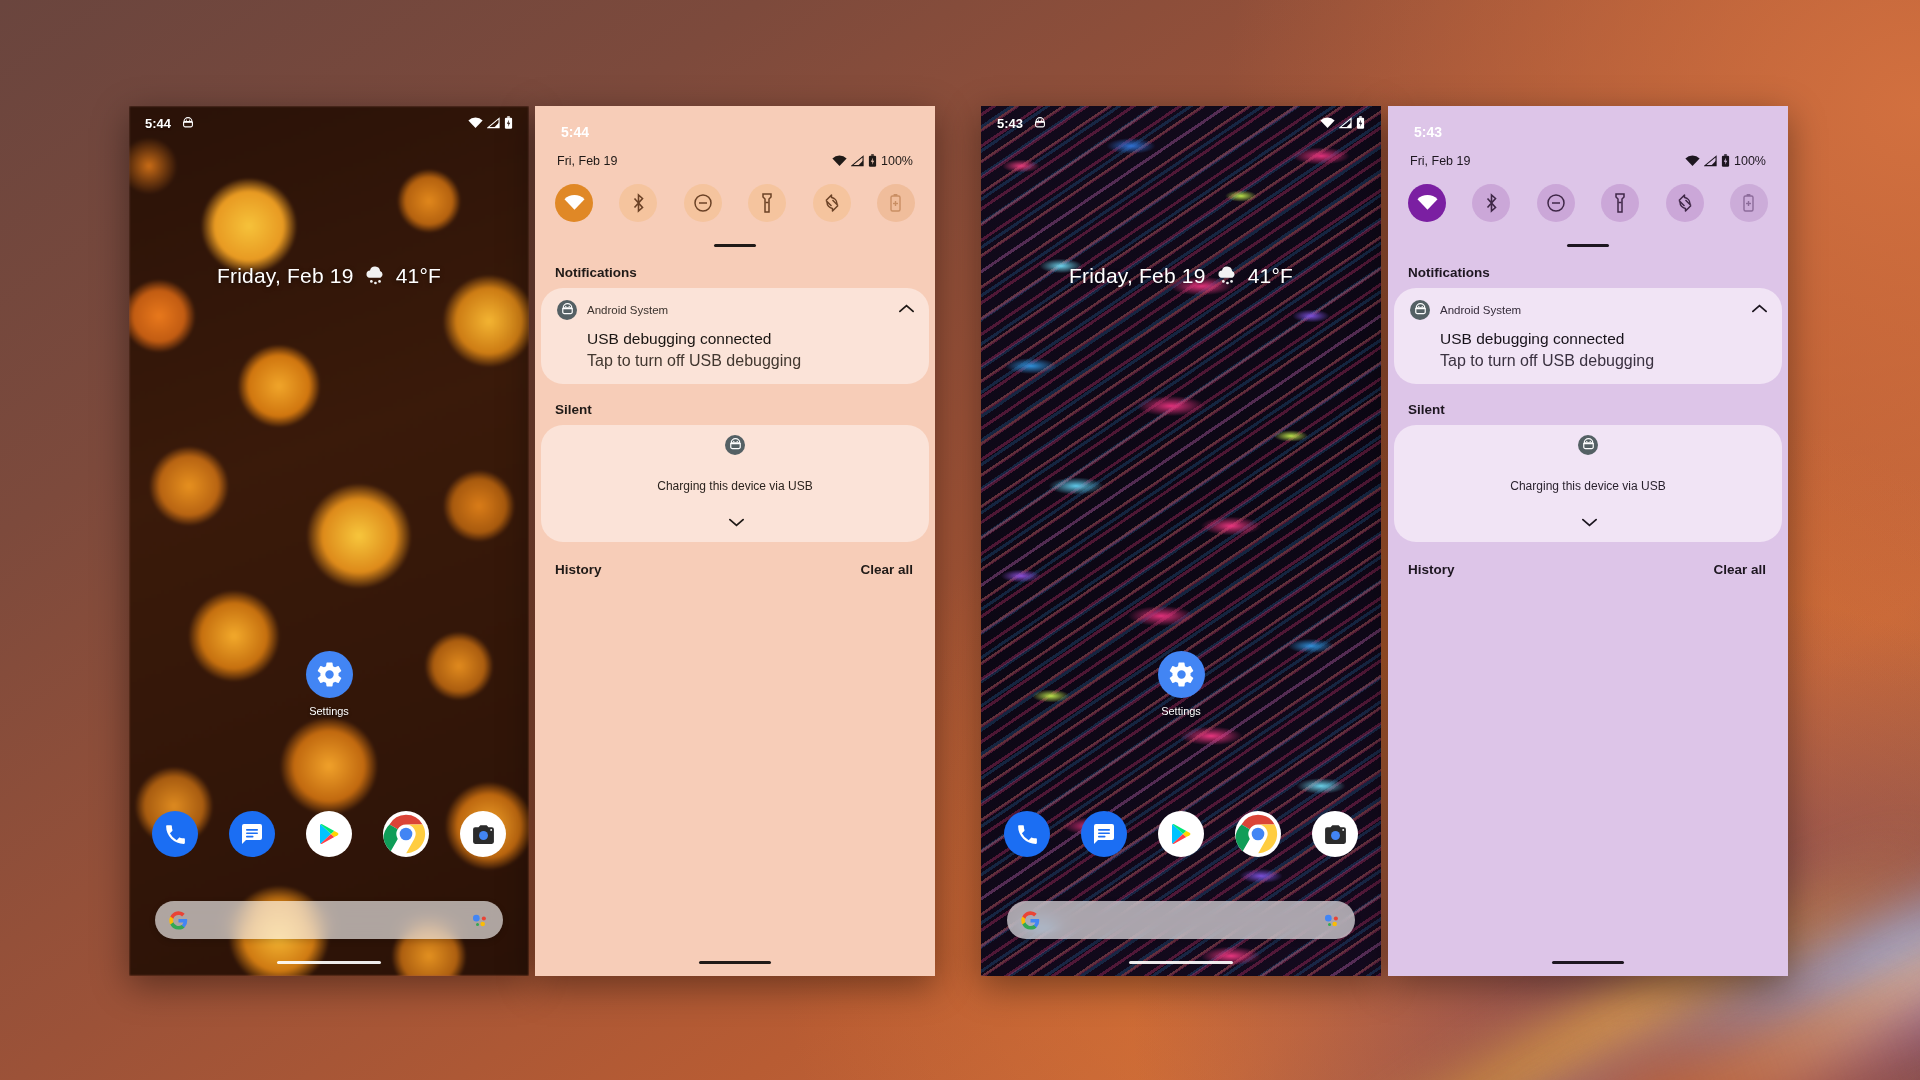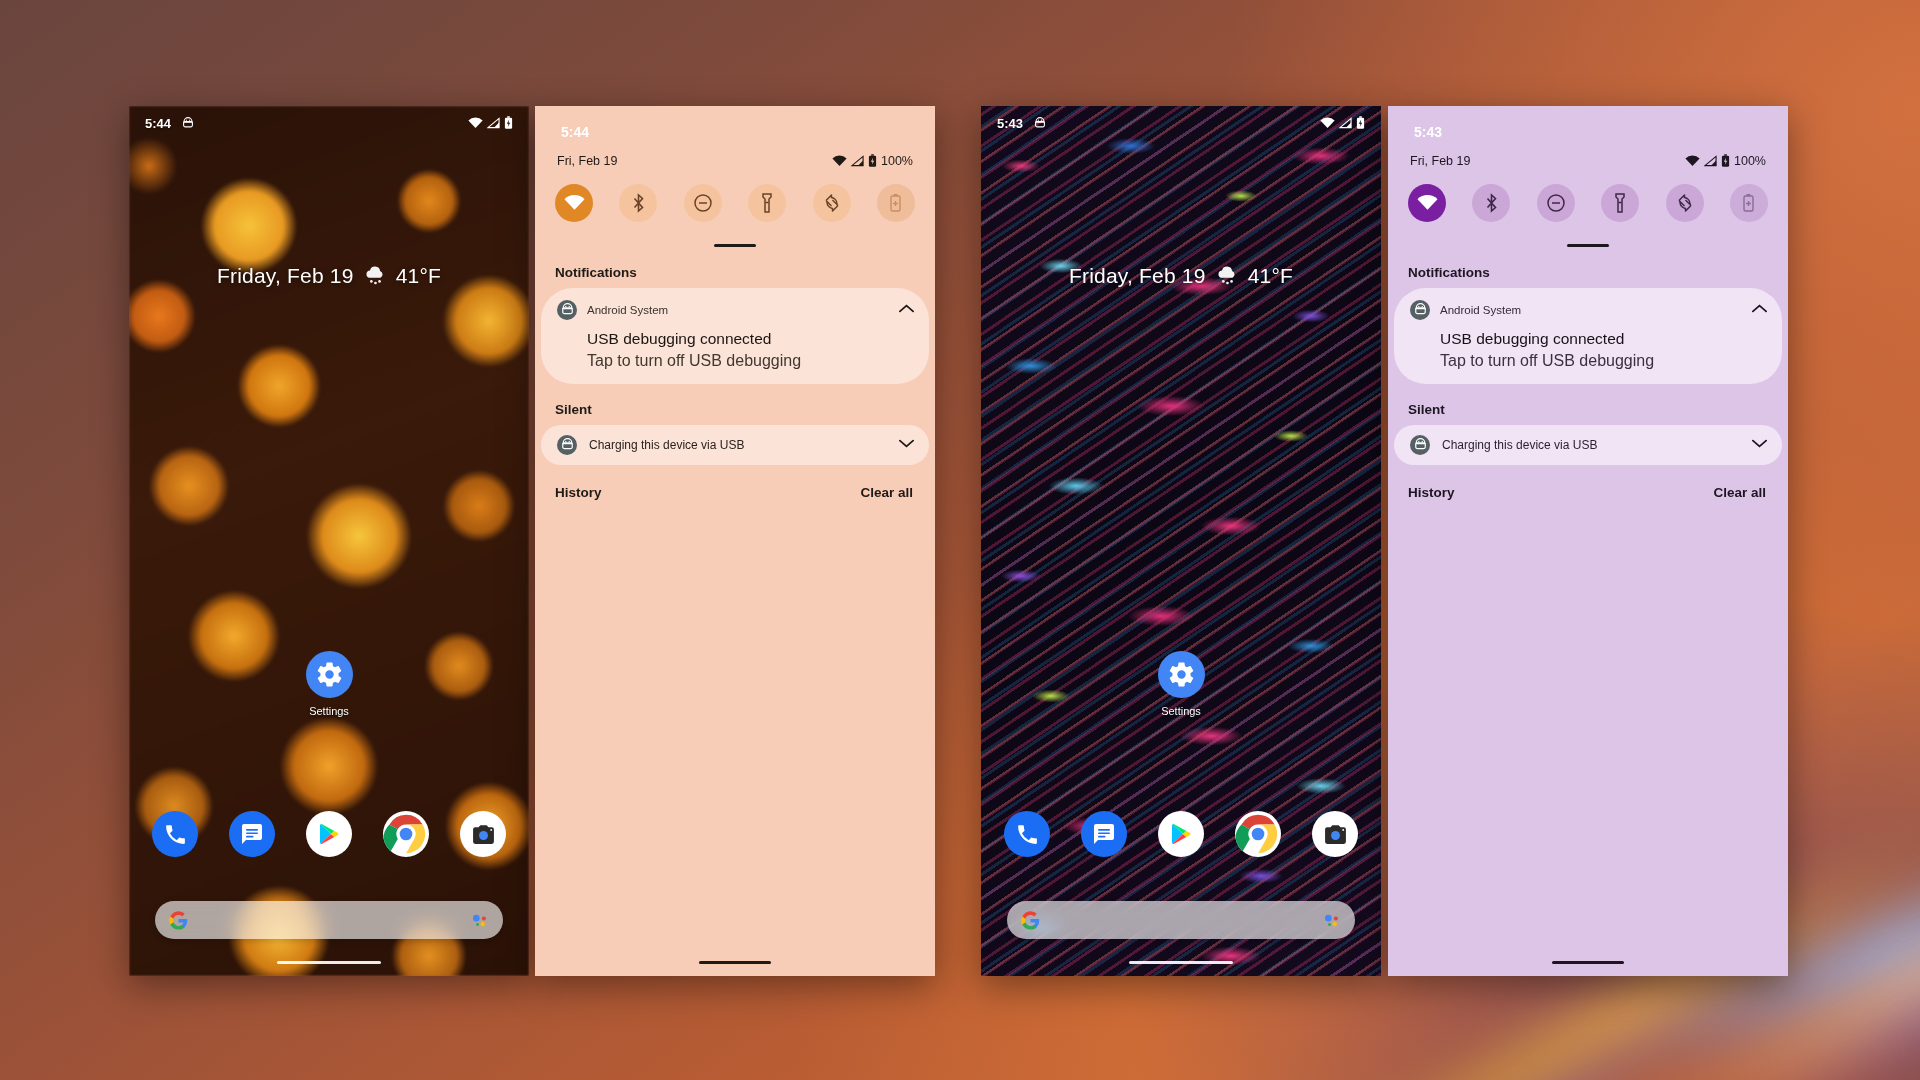--- a/index.html
+++ b/index.html
@@ -165,34 +165,34 @@
   }
   .qs-tile {
     width:38px; height:38px; border-radius:50%;
     display:flex; align-items:center; justify-content:center;
   }
   .qs-handle { width:42px; height:3px; border-radius:2px; margin:22px auto 0 auto; }
 
   .sec-label { font-size:13.5px; font-weight:600; padding:18px 0 8px 20px; }
 
   .notif-card {
-    margin:0 6px; border-radius:32px; padding:12px 16px 14px 16px;
+    margin:0 6px; border-radius:22px; padding:12px 16px 14px 16px;
   }
   .notif-head { display:flex; align-items:center; gap:10px; }
   .notif-appicon {
     width:20px; height:20px; border-radius:50%; background:#546064;
     display:flex; align-items:center; justify-content:center; flex:0 0 auto;
   }
   .notif-appname { font-size:11.5px; flex:1; }
   .notif-title { font-size:15.5px; padding:10px 0 0 30px; }
   .notif-body  { font-size:16px; padding:4px 0 0 30px; }
 
   .silent-card {
     margin:0 6px; border-radius:22px; padding:10px 16px;
-    display:flex; align-items:center; gap:12px;
+    display:flex; align-items:center; gap:24px;flex-direction:column;
   }
   .silent-text { font-size:12px; flex:1; }
 
   .shade-footer {
     display:flex; align-items:center; justify-content:space-between;
     padding:20px 22px 0 20px; font-size:13.5px; font-weight:600;
   }
   .shade-pill {
     position:absolute; bottom:12px; left:50%; transform:translateX(-50%);
     width:72px; height:3px; border-radius:2px;

